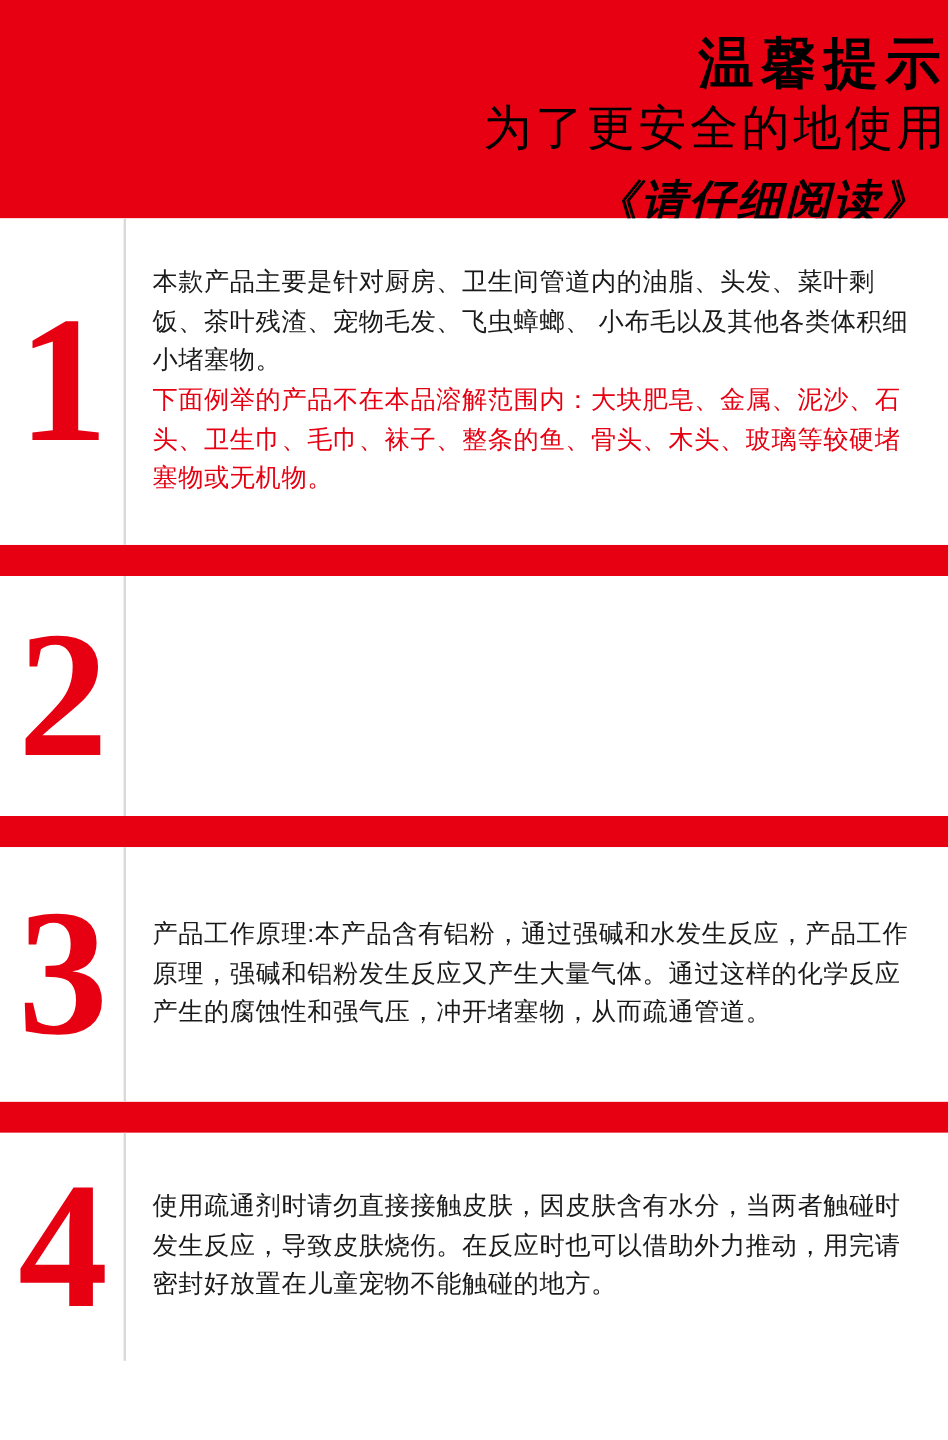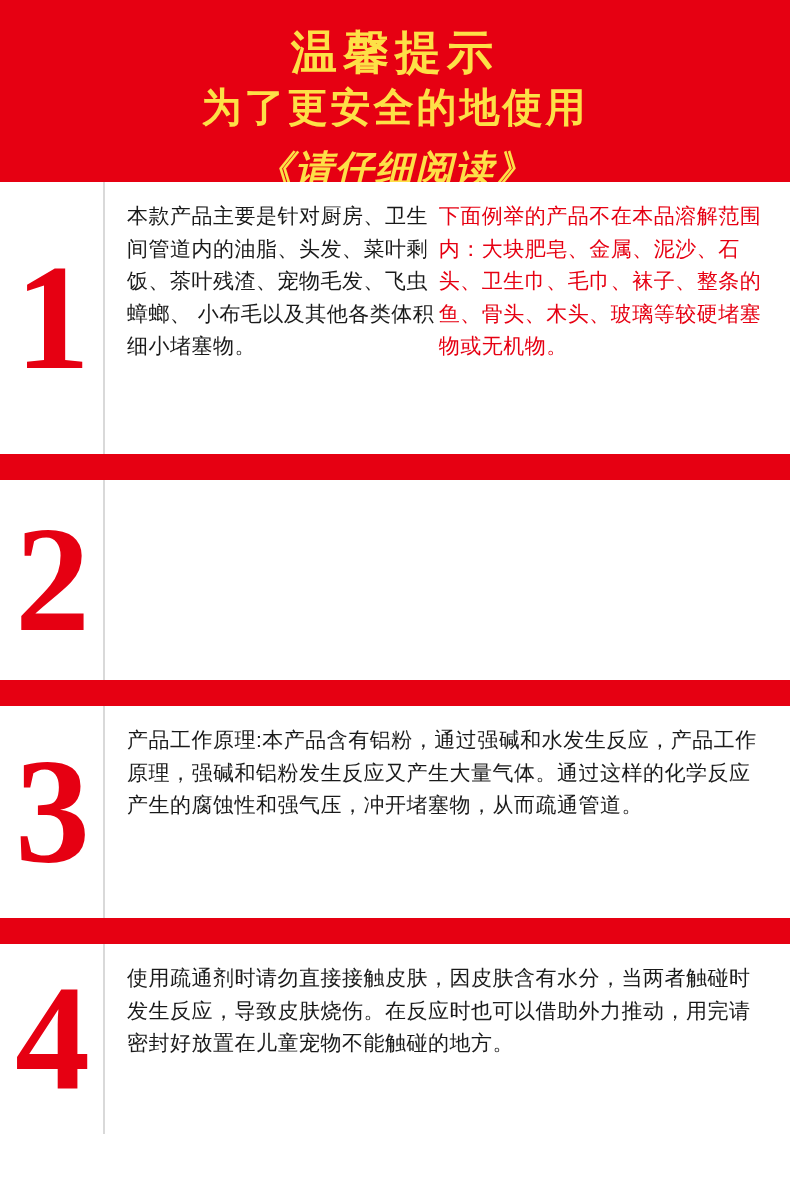--- a/index.html
+++ b/index.html
@@ -16,36 +16,36 @@
   .page {
     position: relative;
     width: 790px;
     height: 1200px;
     background: #ffffff;
   }
 
   
   .header {
     background: #e60012;
-    color: #fde047;
-    text-align: center;
+    color: #000000;
+    text-align: right;
     padding: 26px 0 26px 0;
     height: 182px;
     box-sizing: border-box;
   }
   .header-title {
     font-size: 46px;
     font-weight: bold;
     letter-spacing: 6px;
     line-height: 1.15;
     margin: 0 0 4px 0;
   }
   .header-sub {
     font-size: 40px;
-    font-weight: bold;
+    font-weight: normal;
     letter-spacing: 3px;
     line-height: 1.2;
     margin: 0 0 6px 0;
   }
   .header-note {
     font-size: 38px;
     font-weight: bold;
     font-style: italic;
     letter-spacing: 2px;
     line-height: 1.2;
@@ -75,21 +75,21 @@
     font-weight: bold;
     line-height: 0.85;
     font-family: "Liberation Serif", serif;
     letter-spacing: -2px;
   }
   .text-col {
     flex: 1;
     padding: 18px 26px 18px 22px;
     box-sizing: border-box;
     display: flex;
-    flex-direction: row;
+    flex-direction: column;
     justify-content: center;
   }
   .para {
     font-size: 21px;
     line-height: 1.55;
     color: #1a1a1a;
     margin: 0;
     letter-spacing: 0.5px;
   }
   .para + .para {

